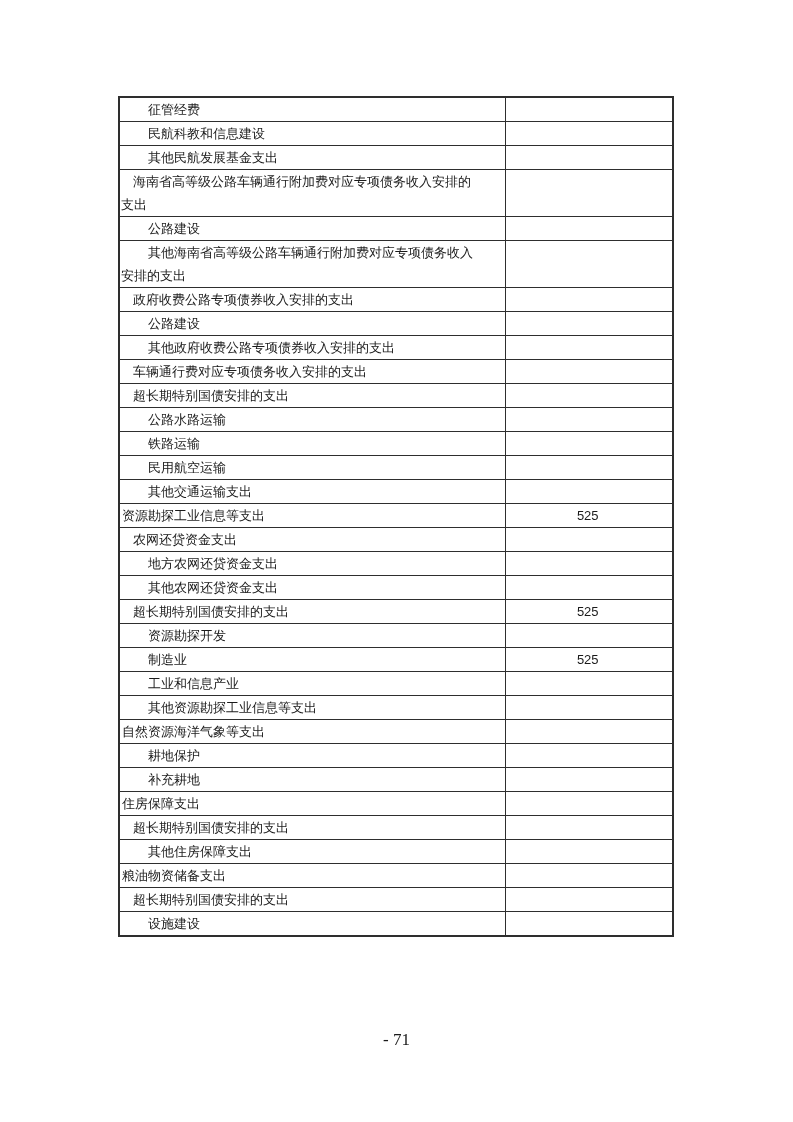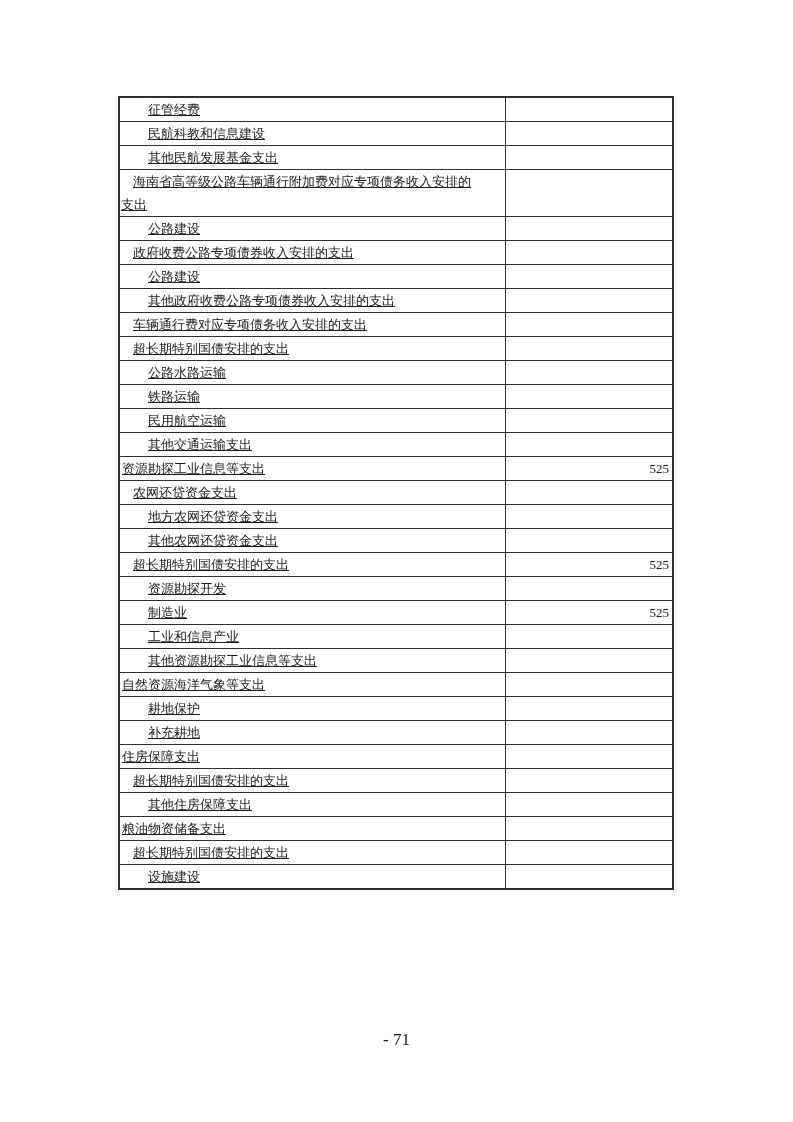--- a/index.html
+++ b/index.html
@@ -32,29 +32,28 @@
     font-size: 13px;
     line-height: 23px;
     vertical-align: middle;
     overflow: hidden;
   }
   tr { height: 24px; }
   td.label {
     padding: 0 3px 0 1px;
     white-space: pre-wrap;
     text-align: left;
-    text-decoration: underline;
   }
   td.label.ind-1 { text-indent: 1px; }
   td.label.ind-2 { text-indent: 12px; margin-left: 8px; }
   td.label.ind-3 { text-indent: 27px; }
   td.value {
-    text-align: right;
+    text-align: center;
     padding: 0 3px 0 1px;
-    font-family: Liberation Serif, serif;
+    font-family: Liberation Sans, sans-serif;
   }
   .page-number {
     position: absolute;
     top: 1030px;
     left: 0;
     width: 793px;
     text-align: center;
     font-size: 17px;
     color: #1a1a1a;
   }
@@ -85,20 +84,25 @@
         <tr>
           <td class="label ind-2">海南省高等级公路车辆通行附加费对应专项债务收入安排的
 支出</td>
           <td class="value"></td>
         </tr>
         <tr>
           <td class="label ind-3">公路建设</td>
           <td class="value"></td>
         </tr>
         <tr>
+          <td class="label ind-3">其他海南省高等级公路车辆通行附加费对应专项债务收入
+安排的支出</td>
+          <td class="value"></td>
+        </tr>
+        <tr>
           <td class="label ind-2">政府收费公路专项债券收入安排的支出</td>
           <td class="value"></td>
         </tr>
         <tr>
           <td class="label ind-3">公路建设</td>
           <td class="value"></td>
         </tr>
         <tr>
           <td class="label ind-3">其他政府收费公路专项债券收入安排的支出</td>
           <td class="value"></td>

